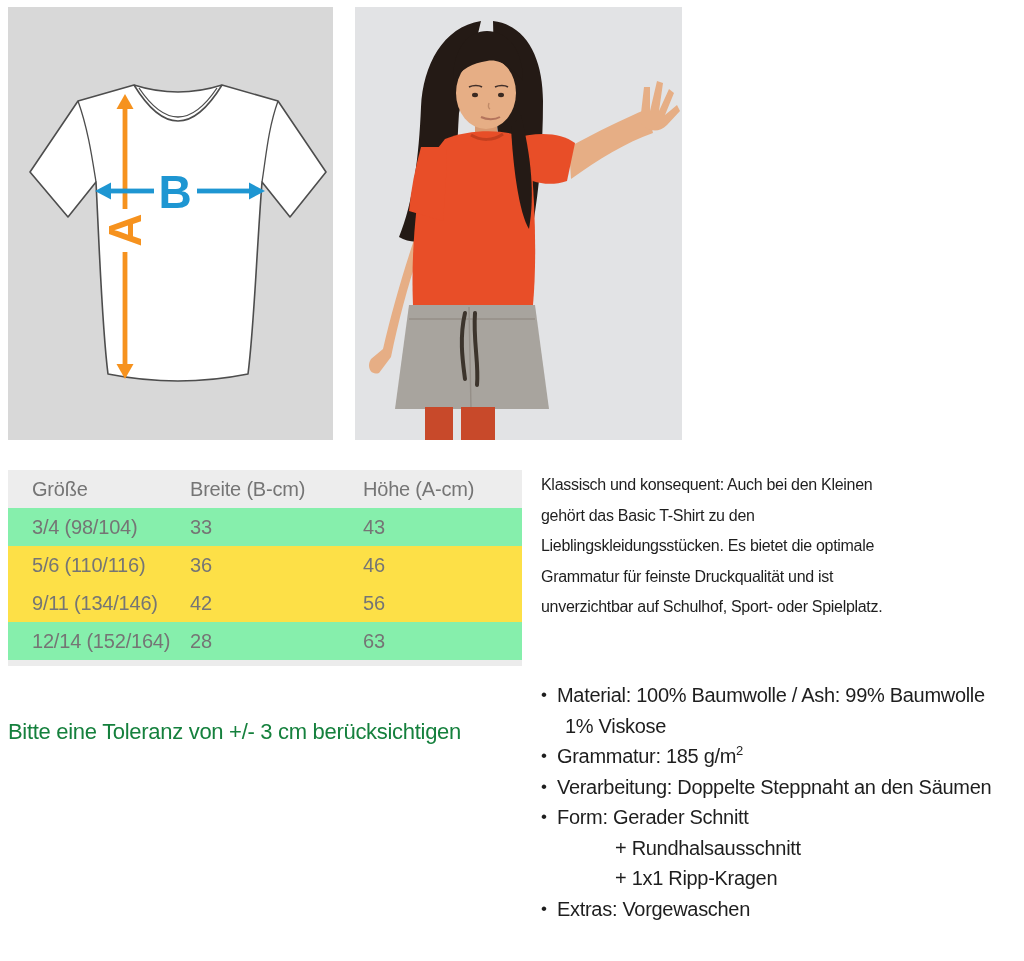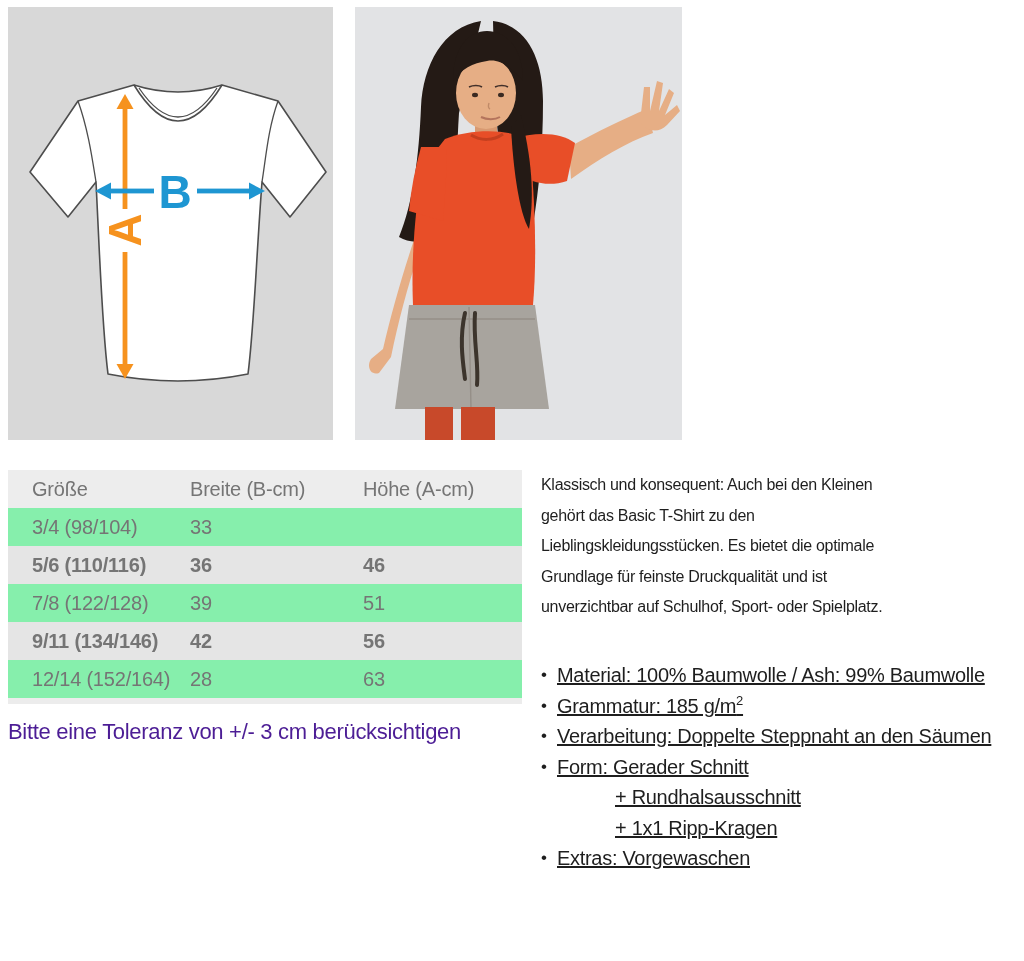--- a/index.html
+++ b/index.html
@@ -11,38 +11,38 @@
   .panel.left  { left:8px;   width:325px; background:#d8d8d8; }
   .panel.right { left:355px; width:327px; background:#e2e3e5; }
   .panel svg { display:block; width:100%; height:100%; }
   .arrow-label { font-family:"Liberation Sans",sans-serif; font-size:46px; font-weight:bold; }
 
   
   .size-table { position:absolute; left:8px; top:470px; width:514px; font-size:20px; letter-spacing:-0.2px; color:#757575; }
   .trow { display:grid; grid-template-columns:182px 173px 159px; height:38px; line-height:38px; white-space:nowrap; }
   .trow.thead { background:#ededed; }
   .trow.dark  { background:#86efac; }
-  .trow.light { background:#e5e5e5;font-weight:bold; }
+  .trow.light { background:#fde047; }
   .tc.c1 { padding-left:24px; }
   .tfooter { height:6px; background:#ececec; }
 
   .tolerance {
     position:absolute; left:8px; top:716px; font-size:22px; letter-spacing:-0.3px;
-    color:#4c1d95; white-space:nowrap; line-height:32px;
+    color:#15803d; white-space:nowrap; line-height:32px;
   }
 
   .description {
     position:absolute; left:541px; top:470px; font-size:16px; letter-spacing:-0.3px;
     color:#1e1e1e; line-height:30.5px;
   }
   .dline { white-space:nowrap; }
 
   .details {
-    position:absolute; left:541px; top:660px; font-size:20px; letter-spacing:-0.3px;
-    color:#1e1e1e; line-height:30.5px;text-decoration:underline;
+    position:absolute; left:541px; top:680px; font-size:20px; letter-spacing:-0.3px;
+    color:#1e1e1e; line-height:30.5px;
   }
   .dl { white-space:nowrap; }
   .dot { display:inline-block; width:16px; font-size:17px; color:#1e1e1e; vertical-align:top; }
   .dl.cont1 { padding-left:24px; }  
   .dl.cont2 { padding-left:74px; }  
   .dtext sup { font-size:13px; vertical-align:super; line-height:0; }
 </style>
 </head>
 <body>
 
@@ -103,57 +103,56 @@
 
   <div class="size-table">
     <div class="trow thead">
       <div class="tc c1">Größe</div>
       <div class="tc c2">Breite (B-cm)</div>
       <div class="tc c3">Höhe (A-cm)</div>
     </div>
     <div class="trow dark">
       <div class="tc c1">3/4 (98/104)</div>
       <div class="tc c2">33</div>
+      <div class="tc c3">43</div>
     </div>
     <div class="trow light">
       <div class="tc c1">5/6 (110/116)</div>
       <div class="tc c2">36</div>
       <div class="tc c3">46</div>
-    </div>
-    <div class="trow dark">
-      <div class="tc c1">7/8 (122/128)</div>
-      <div class="tc c2">39</div>
-      <div class="tc c3">51</div>
     </div>
     <div class="trow light">
       <div class="tc c1">9/11 (134/146)</div>
       <div class="tc c2">42</div>
       <div class="tc c3">56</div>
     </div>
     <div class="trow dark">
       <div class="tc c1">12/14 (152/164)</div>
       <div class="tc c2">28</div>
       <div class="tc c3">63</div>
     </div>
     <div class="tfooter"></div>
   </div>
 
   <div class="tolerance">Bitte eine Toleranz von +/- 3 cm berücksichtigen</div>
 
   <div class="description">
     <div class="dline">Klassisch und konsequent: Auch bei den Kleinen</div>
     <div class="dline">gehört das Basic T-Shirt zu den</div>
     <div class="dline">Lieblingskleidungsstücken. Es bietet die optimale</div>
-    <div class="dline">Grundlage für feinste Druckqualität und ist</div>
+    <div class="dline">Grammatur für feinste Druckqualität und ist</div>
     <div class="dline">unverzichtbar auf Schulhof, Sport- oder Spielplatz.</div>
   </div>
 
   <div class="details">
     <div class="dl">
       <span class="dot">•</span><span class="dtext">Material: 100% Baumwolle / Ash: 99%  Baumwolle</span>
+    </div>
+    <div class="dl cont1">
+      <span class="dtext">1% Viskose</span>
     </div>
     <div class="dl">
       <span class="dot">•</span><span class="dtext"><span>Grammatur: 185 g/m</span><sup>2</sup></span>
     </div>
     <div class="dl">
       <span class="dot">•</span><span class="dtext">Verarbeitung: Doppelte Steppnaht an den Säumen</span>
     </div>
     <div class="dl">
       <span class="dot">•</span><span class="dtext">Form: Gerader Schnitt</span>
     </div>

